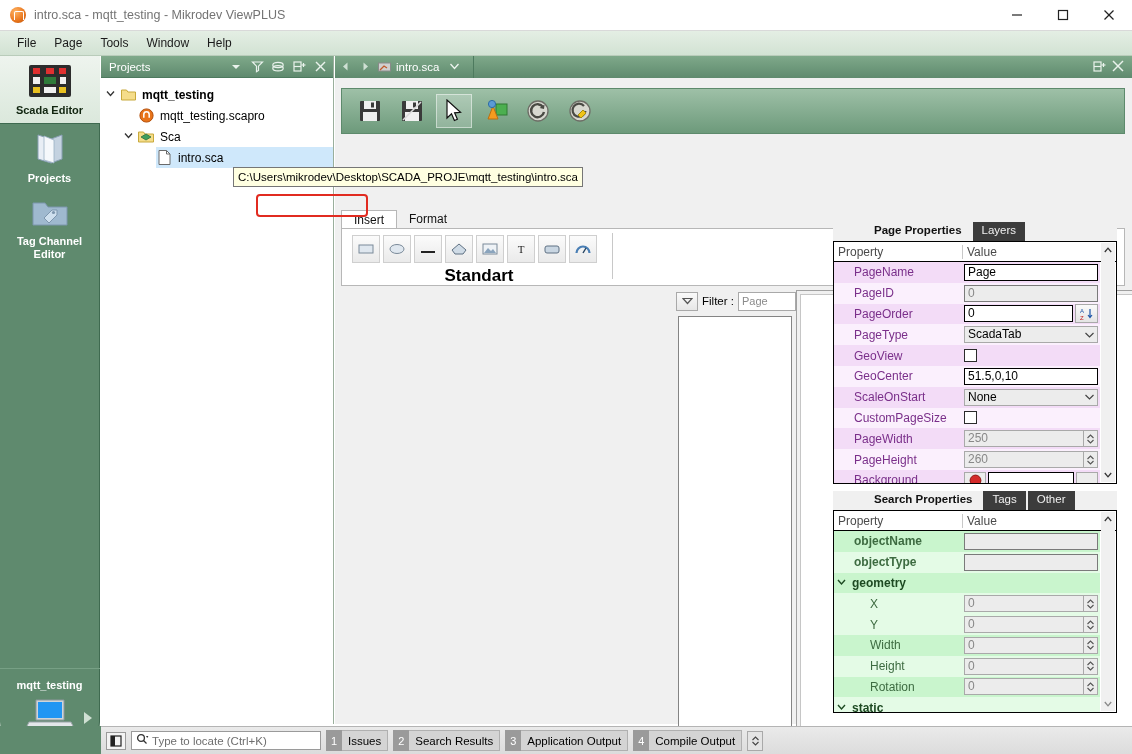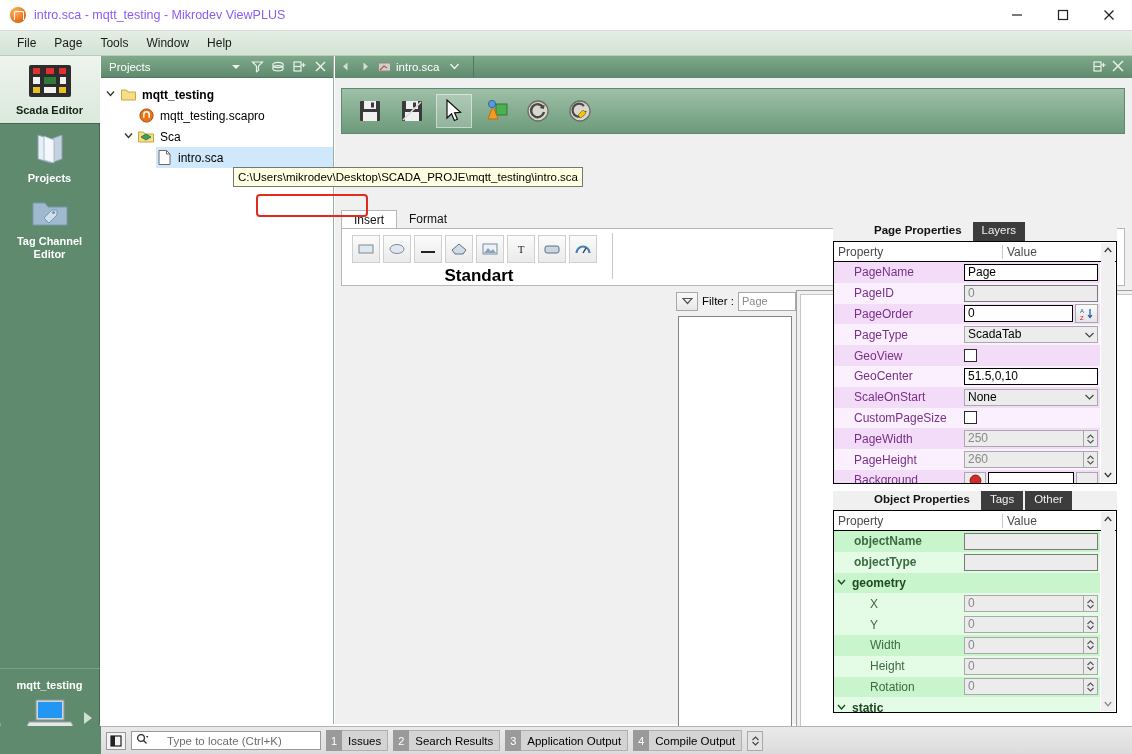--- a/index.html
+++ b/index.html
@@ -20,21 +20,21 @@
   .app-logo {
     width:16px; height:16px; margin-left:10px; margin-right:8px;
     border-radius:50%;
     background:radial-gradient(circle at 35% 30%, #ffb464 0%, #e8741a 60%, #b4500c 100%);
     position:relative;
   }
   .app-logo::after{
     content:""; position:absolute; left:4px; top:4px; width:8px; height:8px;
     border:1.6px solid #fff; border-radius:2px 2px 0 0; border-bottom:none;
   }
-  .title-text { font-size:12.5px; color:#8b5cf6; }
+  .title-text { font-size:12.5px; color:#737373; }
   .winbtns { margin-left:auto; display:flex; height:31px; }
   .winbtn { width:46px; height:31px; display:flex; align-items:center; justify-content:center; }
   .winbtn svg { display:block; }
   
   .menubar {
     position:absolute; left:0; top:31px; width:1132px; height:25px;
     background:linear-gradient(#e4eee4,#d2e2d3);
     display:flex; align-items:center; padding-left:8px;
     border-bottom:1px solid #b9ccba;
   }
@@ -134,21 +134,21 @@
     border:1px solid #c6c6c6;
     background-image: radial-gradient(#8a8a8a 0.6px, transparent 0.7px);
     background-size: 10px 10px; background-position: 4px 4px;
   }
   
   .rpanel { position:absolute; background:#f0f0f0; }
   .ptabs { display:flex; height:19px; align-items:flex-end;padding-left:32px; }
   .ptab { height:19px; padding:2px 9px 0; font-size:11.5px; background:#3c3c3c; color:#f0f0f0; margin-right:2px;}
   .ptab.active { background:#f0f0f0; color:#111; font-weight:bold; }
   .grid { background:#fff; border:1px solid #000; }
-  .ghdr { display:flex; height:20px; background:#ffffff; border-bottom:1px solid #000; font-size:12px; color:#4a4a4a; align-items:center;gap:40px;}
+  .ghdr { display:flex; height:20px; background:#ffffff; border-bottom:1px solid #000; font-size:12px; color:#4a4a4a; align-items:center;}
   .ghdr .c1 { width:128px; padding-left:4px; }
   .ghdr .c2 { flex:1; padding-left:4px; border-left:1px solid #c8c8c8;}
   .grow { display:flex; height:20.8px; align-items:center; font-size:12px;}
   .gname { width:128px; padding-left:4px; overflow:hidden; white-space:nowrap;}
   .gval { flex:1; display:flex; align-items:center; padding:0 2px; height:20.8px;}
   .indent1 { padding-left:20px; }
   .indent2 { padding-left:36px; }
   
   .pg .grow.odd { background:#f3dcf7; }
   .pg .grow.even { background:#fbf0fd; }
@@ -176,21 +176,21 @@
     background:#ffffe1; border:1px solid #767676; font-size:11.5px;
     padding:1px 4px; line-height:17px; z-index:40; white-space:nowrap; color:#000;
   }
   
   .statusbar {
     position:absolute; left:101px; top:726px; width:1031px; height:28px;
     background:linear-gradient(#eaeaea,#dcdcdc); border-top:1px solid #b4b4b4;
     display:flex; align-items:center; padding-left:5px; gap:5px;
   }
   .sb-panel-btn { width:20px;height:18px; background:#f3f3f3; border:1px solid #9a9a9a; display:flex;align-items:center;justify-content:center;}
-  .locate { width:190px; height:19px; background:#fff; border:1px solid #9a9a9a; display:flex; align-items:center; gap:18px; padding-left:4px;}
+  .locate { width:190px; height:19px; background:#fff; border:1px solid #9a9a9a; display:flex; align-items:center; gap:3px; padding-left:4px;}
   .locate .ph { font-size:11.5px; color:#6e6e6e;}
   .outtab { display:flex; align-items:center; height:21px; }
   .outnum { width:16px; height:21px; background:#9a9a9a; color:#fff; font-size:11px; display:flex;align-items:center;justify-content:center;}
   .outlbl { height:21px; background:#d4d4d4; border:1px solid #b0b0b0; border-left:none; font-size:11.5px; padding:0 6px; display:flex;align-items:center;}
   .updown { width:16px;height:20px; background:#e4e4e4; border:1px solid #a9a9a9; display:flex;flex-direction:column;align-items:center;justify-content:center;}
   .statusbar-left-block{position:absolute; left:0; top:726px; width:101px; height:28px; background:#5f8a6e;}
 </style>
 </head>
 <body>
 
@@ -681,21 +681,21 @@
         <svg width="8" height="6" viewBox="0 0 8 6">
             <path d="M0.8 1 L4 4.8 L7.2 1" fill="none" stroke="#333" stroke-width="1.3"></path>
           </svg>
       </div>
     </div>
   </div>
 </div>
 
 <div class="rpanel ob" style="left:833px; top:491px; width:284px; height:222px;">
   <div class="ptabs">
-    <div class="ptab active">Object Properties</div>
+    <div class="ptab active">Search Properties</div>
     <div class="ptab">Tags</div>
     <div class="ptab">Other</div>
   </div>
   <div class="grid" style="position:relative; height:203px; overflow:hidden;">
     <div class="ghdr">
       <div class="c1">Property</div>
       <div class="c2">Value</div>
     </div>
 
     <div style="position:absolute; left:0; top:20px; right:16px;">

